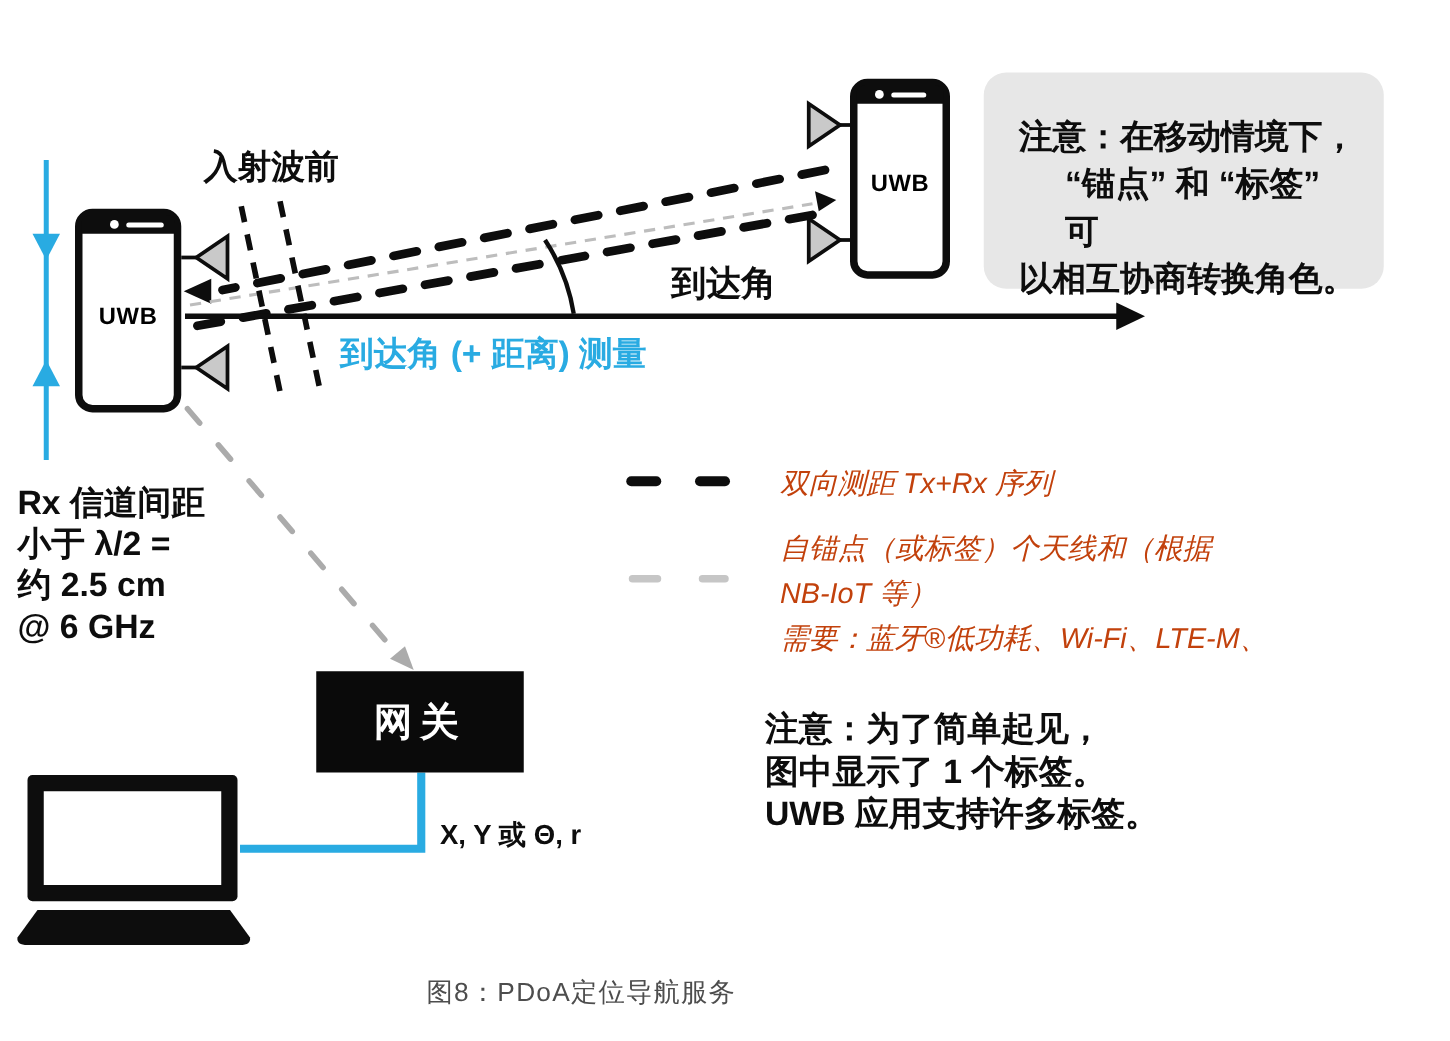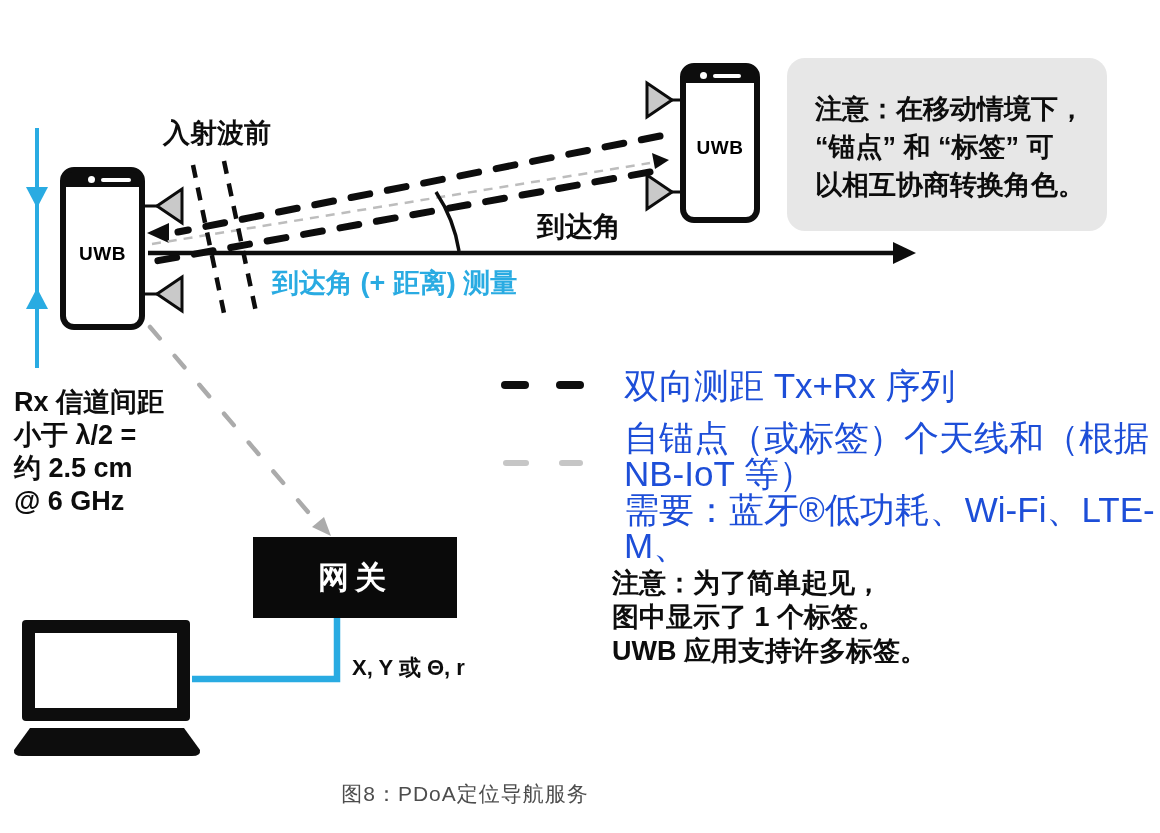--- a/index.html
+++ b/index.html
@@ -20,30 +20,30 @@
   .phone-top {
     position:absolute; left:-1px; top:-1px; right:-1px; height:15px;
     background:#0d0d0d; border-radius:7px 7px 0 0;
   }
   .cam-dot { position:absolute; top:4px; width:7px; height:7px; border-radius:50%; background:#fff; }
   .speaker { position:absolute; top:6px; height:4px; border-radius:2px; background:#fff; }
   .phone-label { font-weight:700; font-size:19px; letter-spacing:0.5px; margin-top:10px; }
 
   
   .zh-bold { font-weight:700; font-size:27px; line-height:33px; color:#0d0d0d; }
-  .zh-reg  { font-weight:400; font-size:35px; line-height:36px; color:#1d4ed8; }
+  .zh-reg  { font-weight:400; font-size:23px; line-height:36px; color:#c2410c;font-style:italic; }
   .cyan-label { color:#29ABE2;text-align:right; }
 
   .note-box {
     position:absolute; left:787px; top:58px; width:320px; height:173px;
     background:#E7E7E7; border-radius:18px; padding:32px 20px 12px 28px;
   }
 
   .gateway {
-    position:absolute; left:253px; top:537px; width:204px; height:81px;
+    position:absolute; left:253px; top:537px; width:166px; height:81px;
     background:#0a0a0a; color:#fff; display:flex; align-items:center; justify-content:center;
     font-weight:700; font-size:31px; letter-spacing:6px;
   }
 
   .caption {
     position:absolute; left:0; top:780px; width:930px; text-align:center;
     font-size:21px; font-weight:400; color:#4d4d4d; letter-spacing:1px;
   }
 </style>
 </head>
@@ -143,21 +143,21 @@
 
   <div class="abs" style="left:14px; top:386px;">
     <div class="zh-bold">Rx 信道间距</div>
     <div class="zh-bold">小于 λ/2 =</div>
     <div class="zh-bold">约 2.5 cm</div>
     <div class="zh-bold">@ 6 GHz</div>
   </div>
 
   <div class="note-box">
     <div class="zh-bold" style="line-height:38px;">注意：在移动情境下，</div>
-    <div class="zh-bold" style="line-height:38px;">“锚点” 和 “标签” 可</div>
+    <div class="zh-bold" style="line-height:38px;margin-left:37px;">“锚点” 和 “标签” 可</div>
     <div class="zh-bold" style="line-height:38px;">以相互协商转换角色。</div>
   </div>
 
   <div class="gateway">
     <span>网关</span>
   </div>
 
   <div class="abs zh-bold" style="left:352px; top:651px; font-size:22px;">X, Y 或 Θ, r</div>
 
   <div class="abs zh-reg" style="left:624px; top:368px;">双向测距 Tx+Rx 序列</div>

